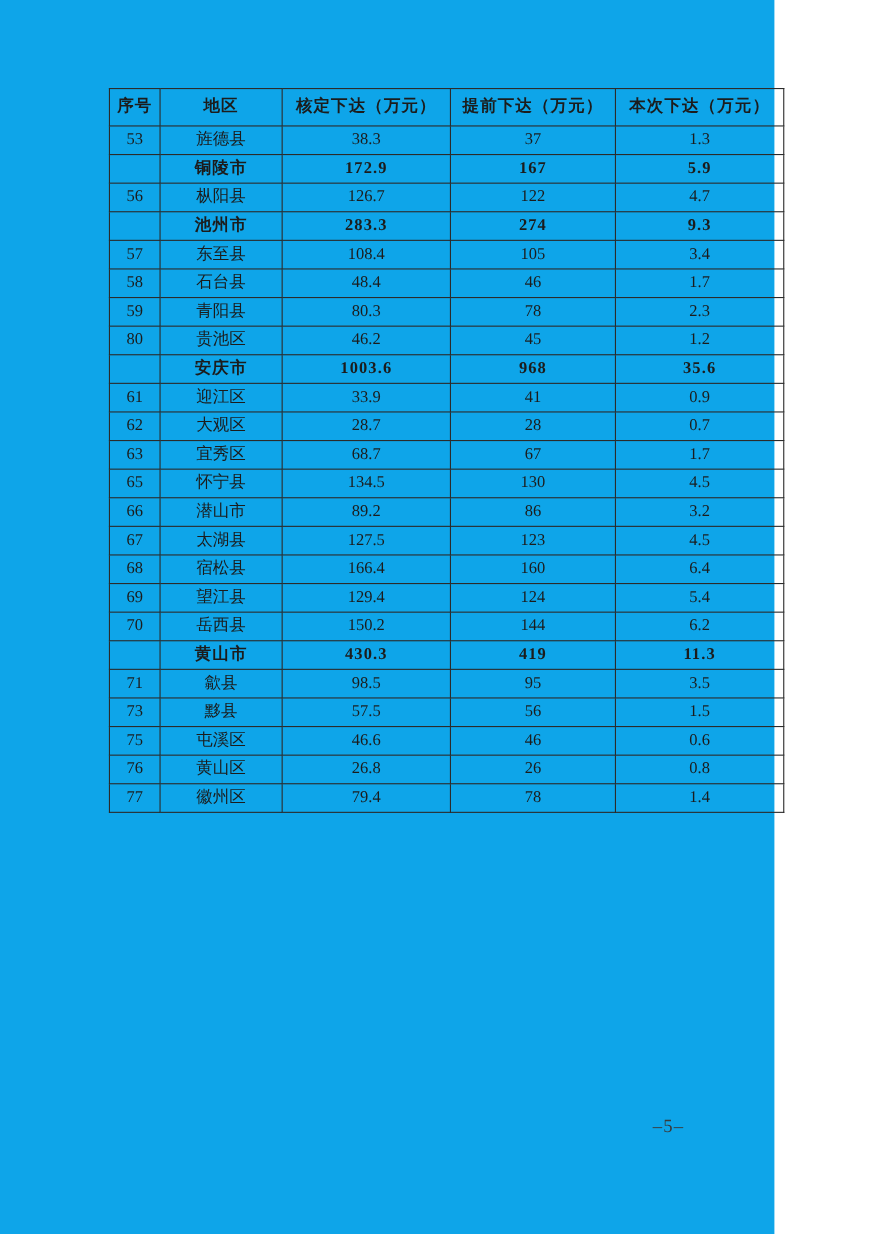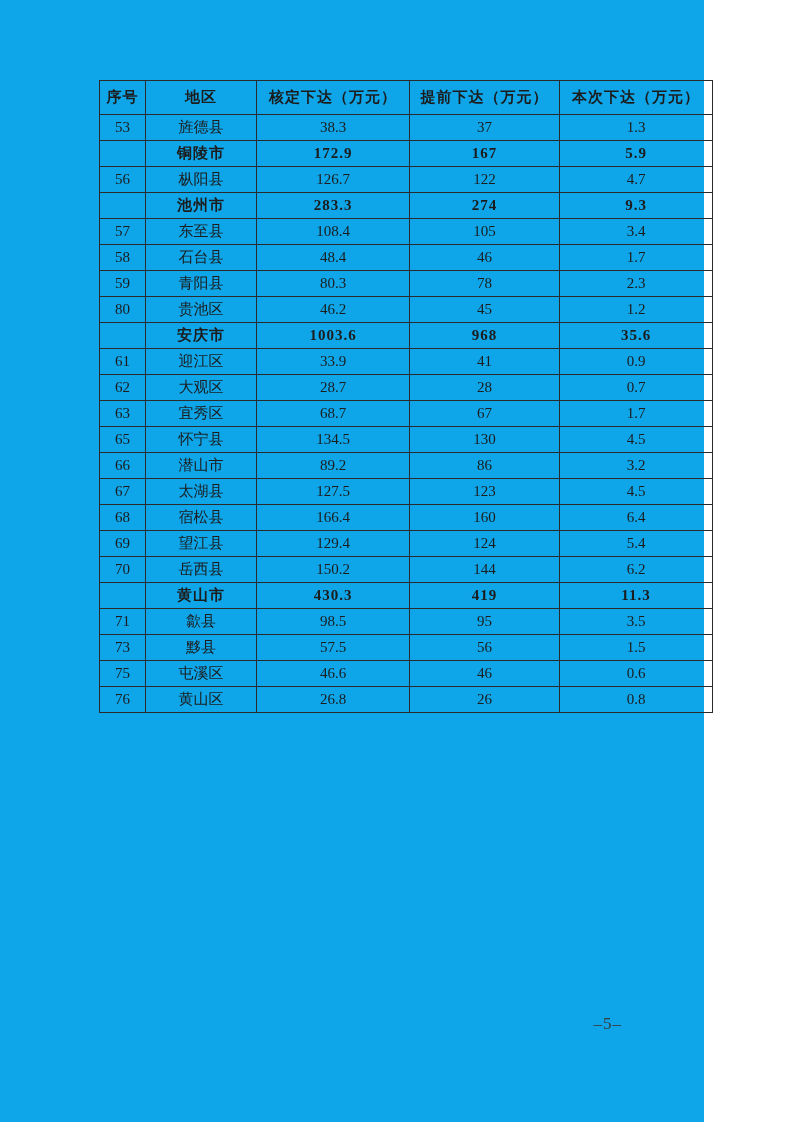--- a/index.html
+++ b/index.html
@@ -235,18 +235,25 @@
           <td class="num-cell">46</td>
           <td class="num-cell">0.6</td>
         </tr>
         <tr>
           <td>76</td>
           <td>黄山区</td>
           <td class="num-cell">26.8</td>
           <td class="num-cell">26</td>
           <td class="num-cell">0.8</td>
         </tr>
+        <tr>
+          <td>77</td>
+          <td>徽州区</td>
+          <td class="num-cell">79.4</td>
+          <td class="num-cell">78</td>
+          <td class="num-cell">1.4</td>
+        </tr>
       </tbody>
   </table>
 
   <div class="page-number">–5–</div>
 
 </div>
 
 </body></html>

